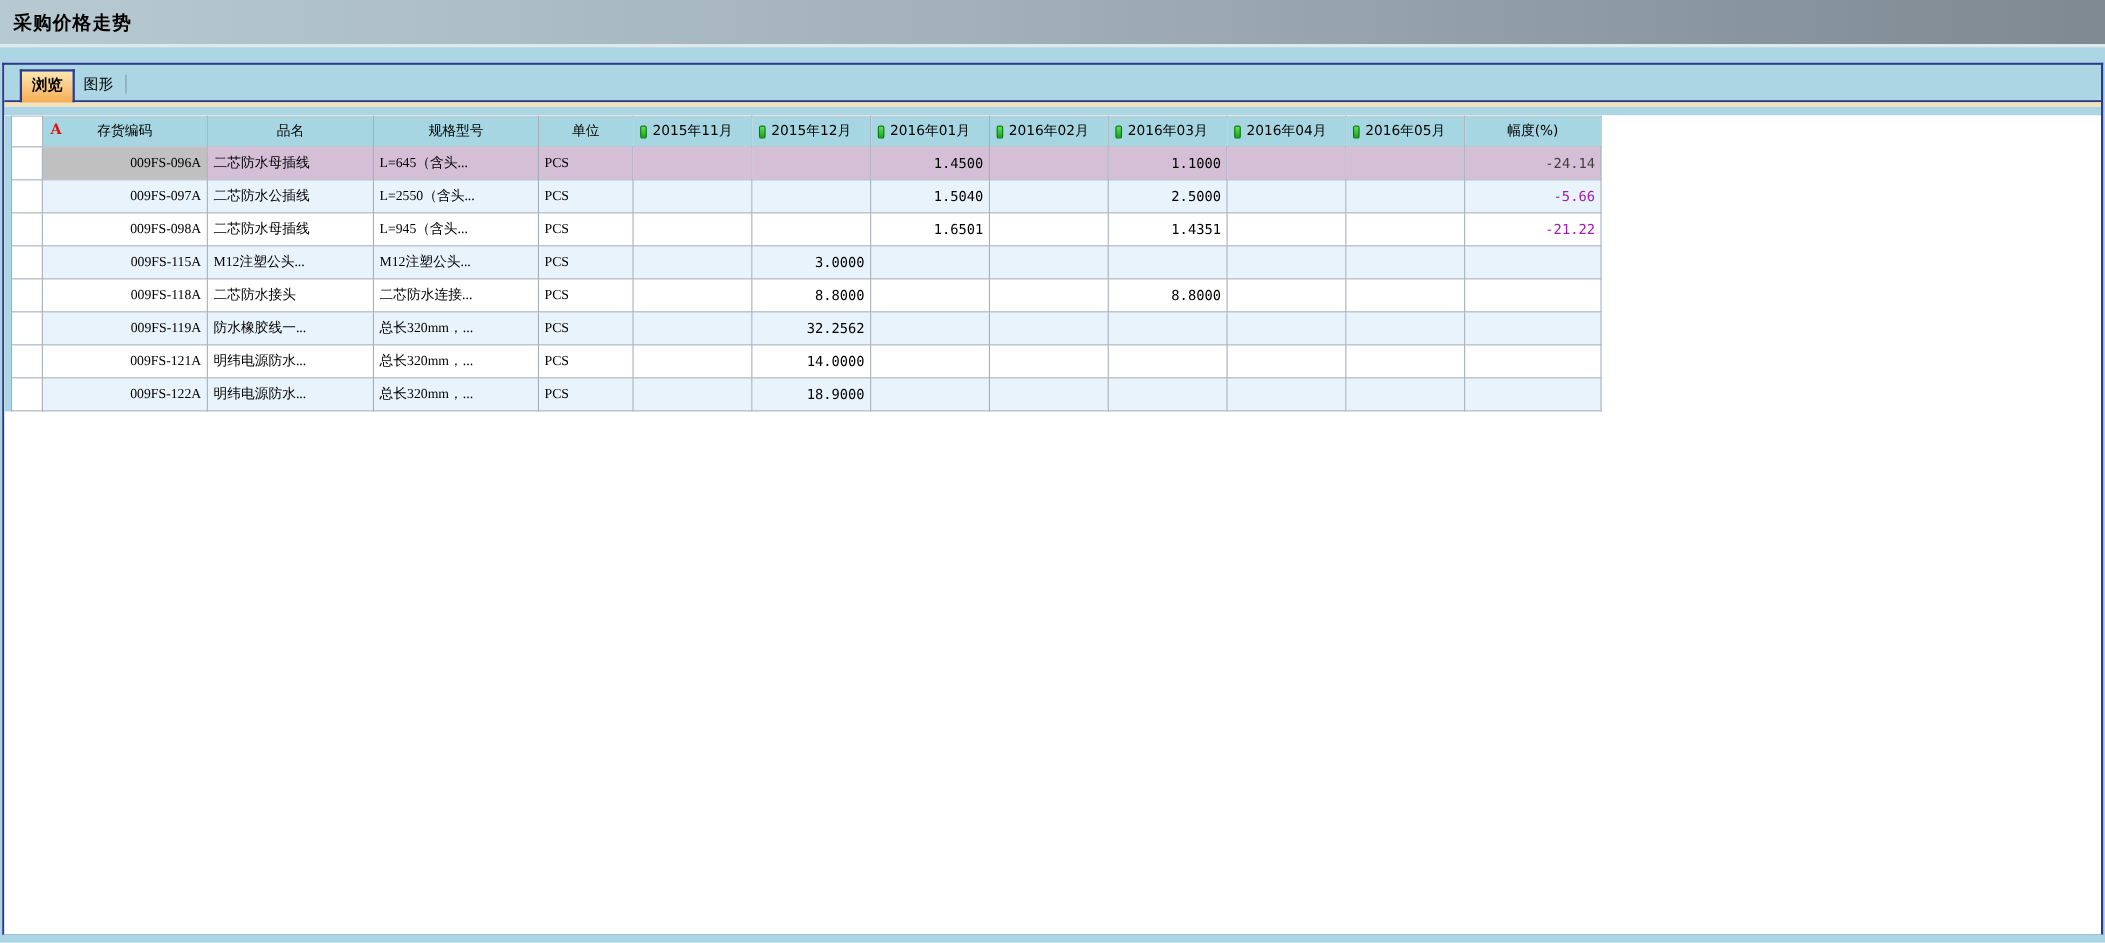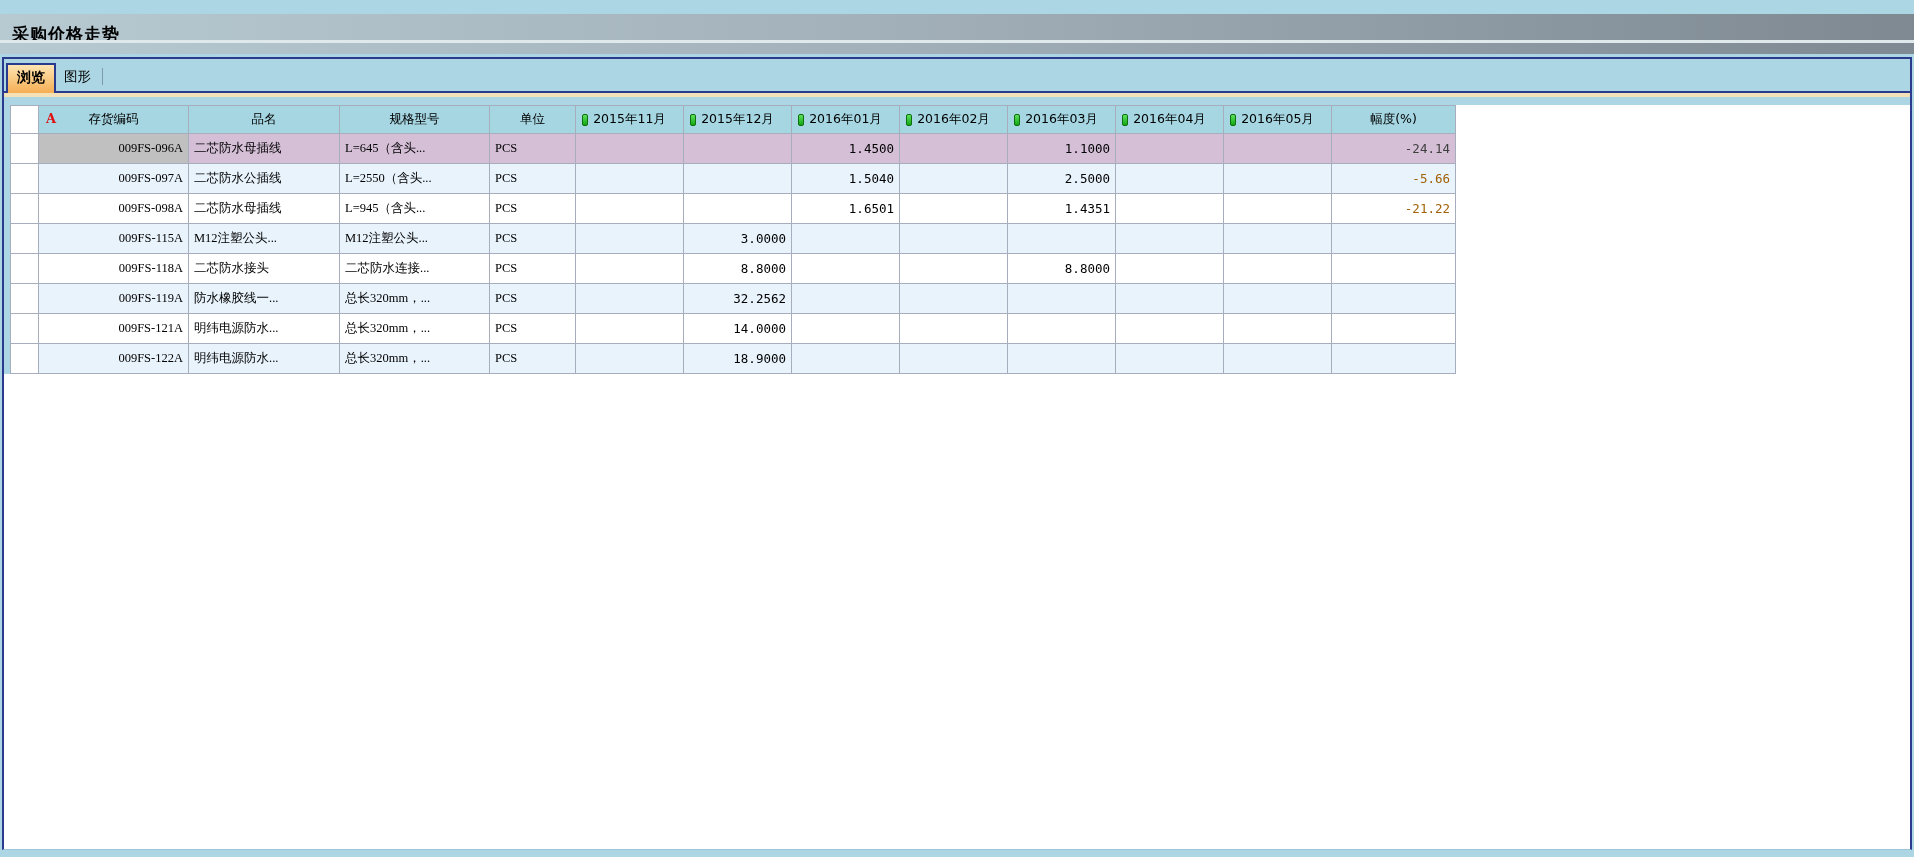--- a/index.html
+++ b/index.html
@@ -5,40 +5,40 @@
   * { margin:0; padding:0; box-sizing:border-box; }
   html,body { width:1914px; height:857px; overflow:hidden; }
   body {
     position:relative;
     background:#ACD6E4;
     font-family:"DejaVu Sans", sans-serif;
   }
 
   
   .titlebar {
-    position:absolute; left:0; top:14px; width:100%; height:40px;
+    position:absolute; left:0; top:0; width:100%; height:40px;
     background:linear-gradient(to right, #B7CAD1 0%, #A3B1BA 45%, #7E8992 100%);
     display:flex; align-items:center;
   }
   .titlebar .title {
     margin-left:12px; font-size:17px; font-weight:bold; color:#000;
     letter-spacing:1px;
   }
   .titlesep { position:absolute; left:0; top:40px; width:100%; height:3px; background:#DFE9EC; }
 
   
   .panel {
     position:absolute; left:2px; right:2px; top:57px; bottom:7px;
     border:2px solid #2A3A8C; border-bottom:1px solid #9CC4D8;
     background:#FFFFFF;
     display:flex; flex-direction:column;
   }
   .tabstrip {
     display:flex; align-items:flex-end;
-    height:32px; background:#ACD6E4; padding-left:2px;
+    height:32px; background:#ACD6E4; padding-left:14px;
     position:relative;
   }
   .navyline { height:2px; background:#2A3A8C; }
   .creamline { height:4px; background:#F3E2B8; }
   .bluestrip { height:8px; background:#ACD6E4; }
   .tab { cursor:default; white-space:nowrap; }
   .tab.active {
     background:linear-gradient(#FEE5B2, #F5AE54);
     border:2px solid #2A3A8C; border-bottom:none;
     font-weight:bold; font-size:14px; color:#000;
@@ -62,21 +62,21 @@
   }
   .grid th {
     background:#A5D6E2; font-weight:normal; font-size:12.5px; color:#000;
     height:28px; text-align:center; position:relative; padding:0 2px;
   }
   .grid th.selector, .grid td.selector { background:#FFFFFF; }
   .grid td { height:30px; font-size:12.5px; color:#000; padding:0 5px; }
   .grid td.cn   { text-align:left; font-family:Liberation Serif, serif; }
   .grid td.code { text-align:right; font-family:Liberation Serif, serif; }
   .grid td.num  { text-align:right; font-family:"DejaVu Sans Mono", monospace; }
-  .grid td.neg  { color:#a16207; }
+  .grid td.neg  { color:#a21caf; }
   .grid tr.alt td { background:#E9F3FC; }
   .grid tr.alt td.selector { background:#FFFFFF; }
   .grid tr.selected td { background:#D5BFD7; }
   .grid tr.selected td.focused { background:#C0C0C0; }
   .grid tr.selected td.selector { background:#FFFFFF; }
   .grid tr.selected td.neg { color:#404040; }
 
   .hicon-a {
     position:absolute; left:7px; top:6px;
     color:#E01010; font-weight:bold; font-size:13px; font-style:normal;

